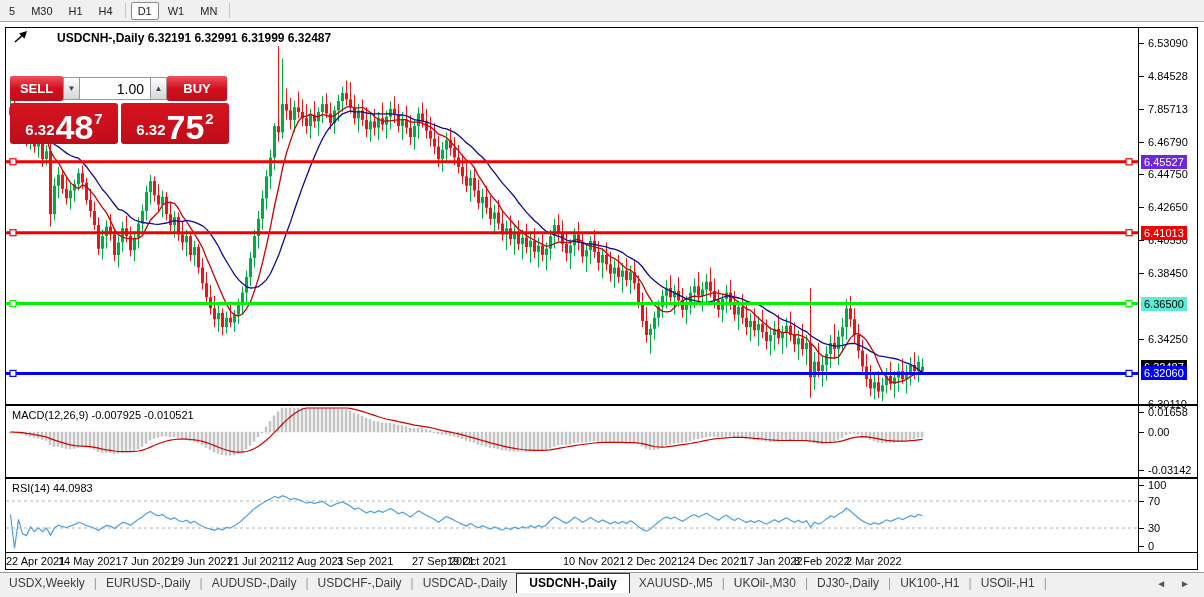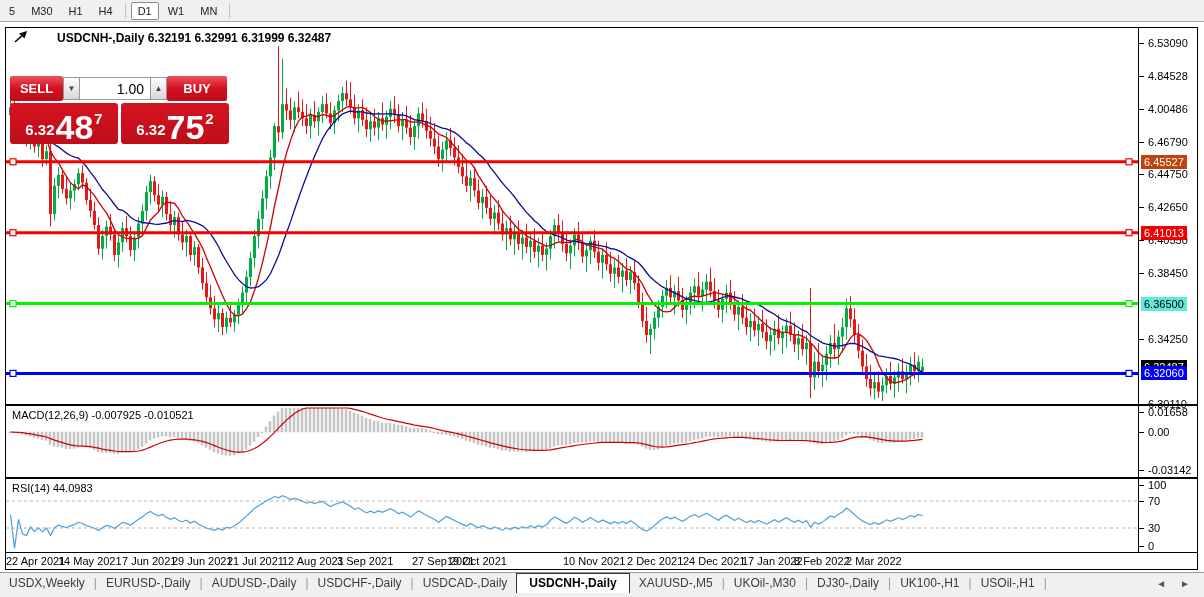--- a/index.html
+++ b/index.html
@@ -819,37 +819,37 @@
       </g>
     </svg>
   <div class="divider" id="div3"></div>
   <div class="axis-vline"></div>
   <div class="axis-col" id="price-axis">
       <div class="axis-dash" style="top: 15px;"></div>
       <div class="axis-label" style="top: 9px;">6.53090</div>
       <div class="axis-dash" style="top: 47.9896px;"></div>
       <div class="axis-label" style="top: 41.9896px;">4.84528</div>
       <div class="axis-dash" style="top: 80.9791px;"></div>
-      <div class="axis-label" style="top: 74.9791px;">4.00486</div>
+      <div class="axis-label" style="top: 74.9791px;">7.85713</div>
       <div class="axis-dash" style="top: 113.969px;"></div>
       <div class="axis-label" style="top: 107.969px;">6.46790</div>
       <div class="axis-dash" style="top: 146.016px;"></div>
       <div class="axis-label" style="top: 140.016px;">6.44750</div>
       <div class="axis-dash" style="top: 179.005px;"></div>
       <div class="axis-label" style="top: 173.005px;">6.42650</div>
       <div class="axis-dash" style="top: 211.995px;"></div>
       <div class="axis-label" style="top: 205.995px;">6.40550</div>
       <div class="axis-dash" style="top: 244.984px;"></div>
       <div class="axis-label" style="top: 238.984px;">6.38450</div>
       <div class="axis-dash" style="top: 310.963px;"></div>
       <div class="axis-label" style="top: 304.963px;">6.34250</div>
       <div class="axis-dash" style="top: 376px;"></div>
       <div class="axis-label" style="top: 370px;">6.30110</div>
       <div class="axis-badge" style="top: 331.659px; background: rgb(0, 0, 0); color: rgb(255, 255, 255);">6.32487</div>
-      <div class="axis-badge" style="top: 126.81px; background: #c2410c; color: rgb(255, 255, 255);">6.45527</div>
+      <div class="axis-badge" style="top: 126.81px; background: #6d28d9; color: rgb(255, 255, 255);">6.45527</div>
       <div class="axis-badge" style="top: 197.721px; background: rgb(242, 0, 0); color: rgb(255, 255, 255);">6.41013</div>
       <div class="axis-badge" style="top: 268.617px; background: #5eead4; color: rgb(0, 0, 0);">6.36500</div>
       <div class="axis-badge" style="top: 338.367px; background: rgb(0, 0, 242); color: rgb(255, 255, 255);">6.32060</div>
     </div>
   <div class="axis-col" id="macd-axis">
       <div class="axis-dash" style="top: 6px;"></div>
       <div class="axis-label" style="top: 0px;">0.01658</div>
       <div class="axis-dash" style="top: 26.0342px;"></div>
       <div class="axis-label" style="top: 20.0342px;">0.00</div>
       <div class="axis-dash" style="top: 64px;"></div>

